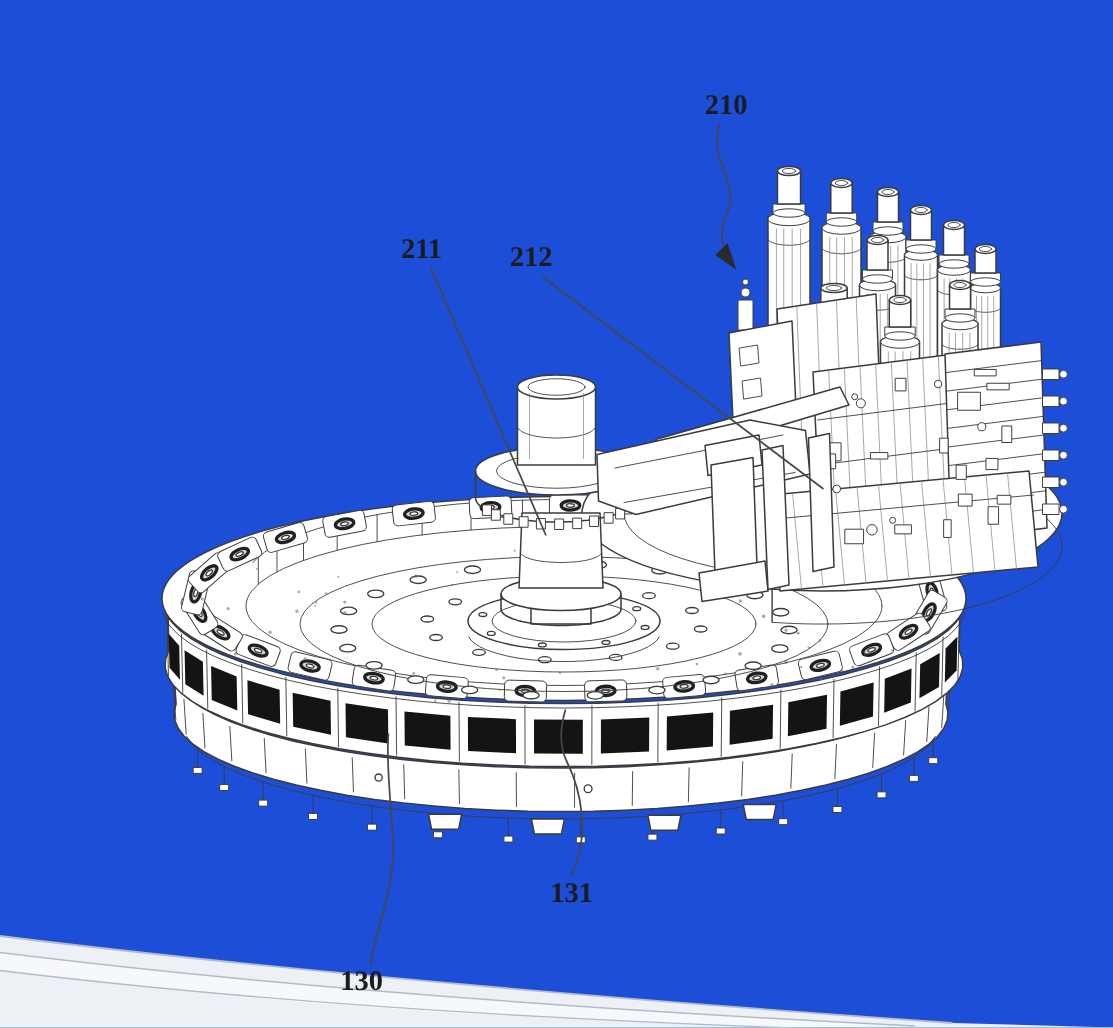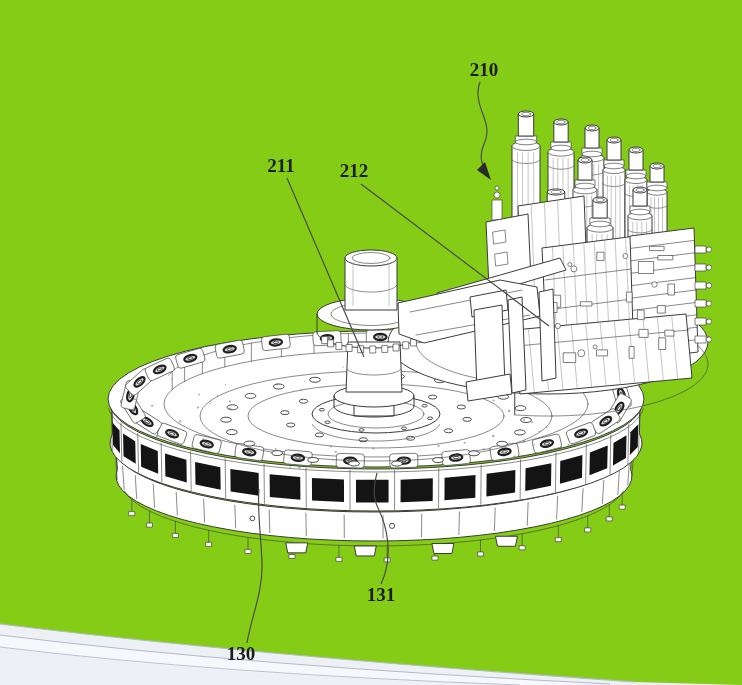--- a/index.html
+++ b/index.html
@@ -1,16 +1,16 @@
 <!DOCTYPE html>
 <html style="--ink: #3b3b3b; --label: #1c1c1c; --slot: #141414;"><head>
 <meta charset="utf-8">
 <style>
   html,body{margin:0;padding:0;background:#ffffff;}
-  #page{position:relative;width:742px;height:685px;background:#84cc16;overflow:hidden;
+  #page{position:relative;width:742px;height:685px;background:#1d4ed8;overflow:hidden;
         font-family:"Liberation Serif", serif;}
   svg{display:block;}
   .wf  {fill:#ffffff;stroke:var(--ink);stroke-width:1;stroke-linejoin:round;}
   .wft {fill:#ffffff;stroke:var(--ink);stroke-width:.65;stroke-linejoin:round;}
   .ln  {fill:none;stroke:var(--ink);stroke-width:1;stroke-linecap:round;}
   .lnt {fill:none;stroke:var(--ink);stroke-width:.6;stroke-linecap:round;}
   .lnx {fill:none;stroke:#8a8a8a;stroke-width:.5;}
   .slot{fill:var(--slot);stroke:none;}
   .hole{fill:#ffffff;stroke:var(--ink);stroke-width:.9;}
   .ring{fill:#d8d8d8;stroke:#202020;stroke-width:2.2;}

